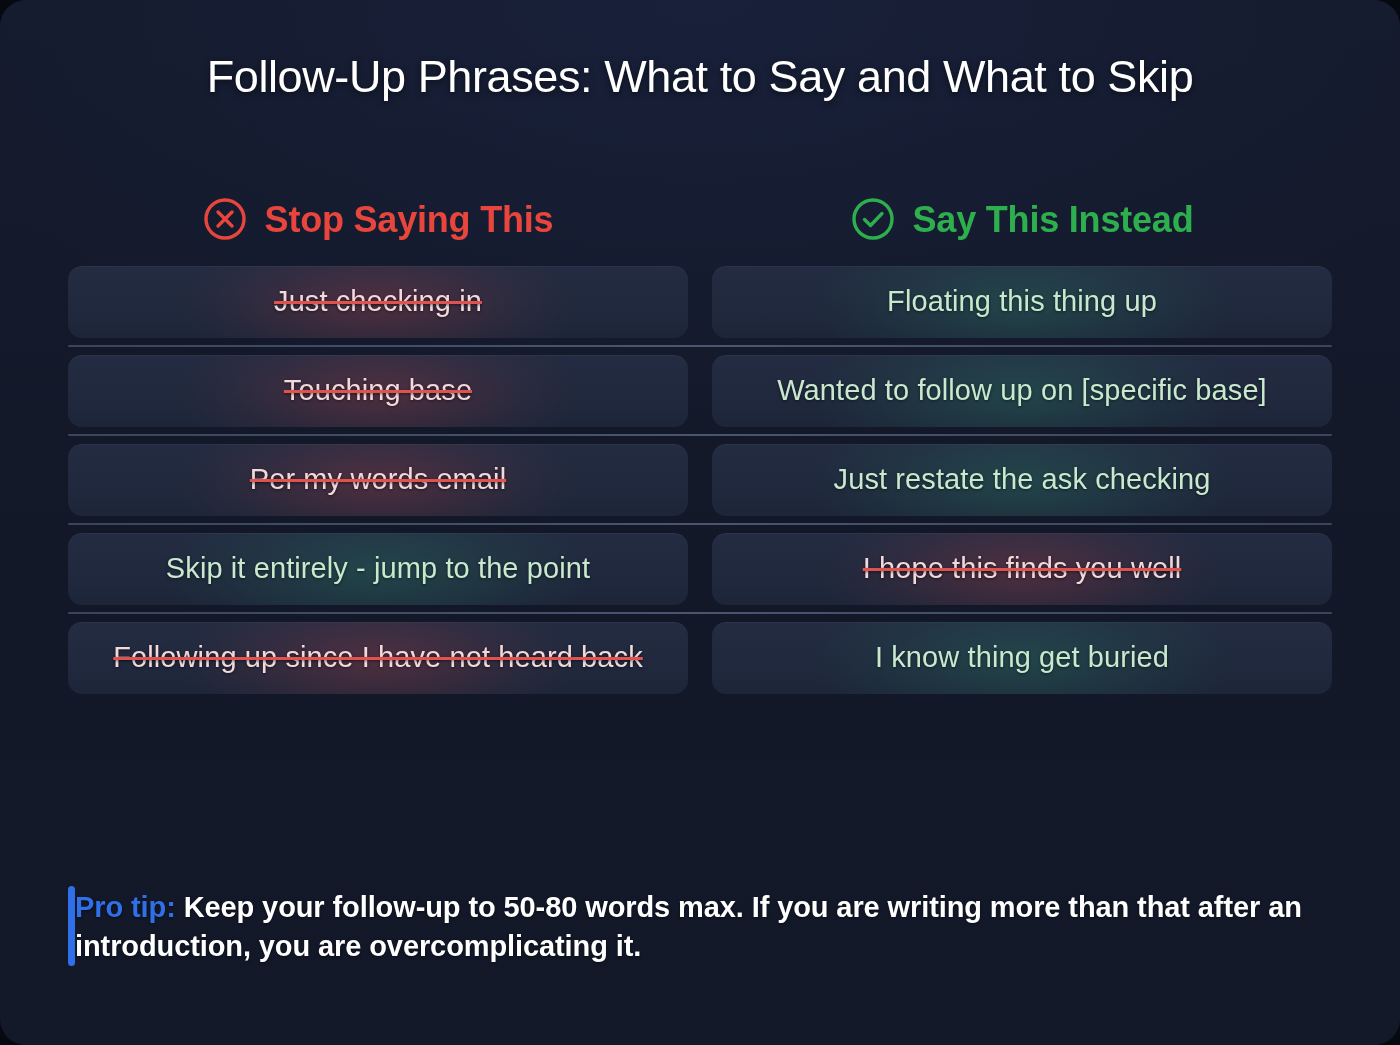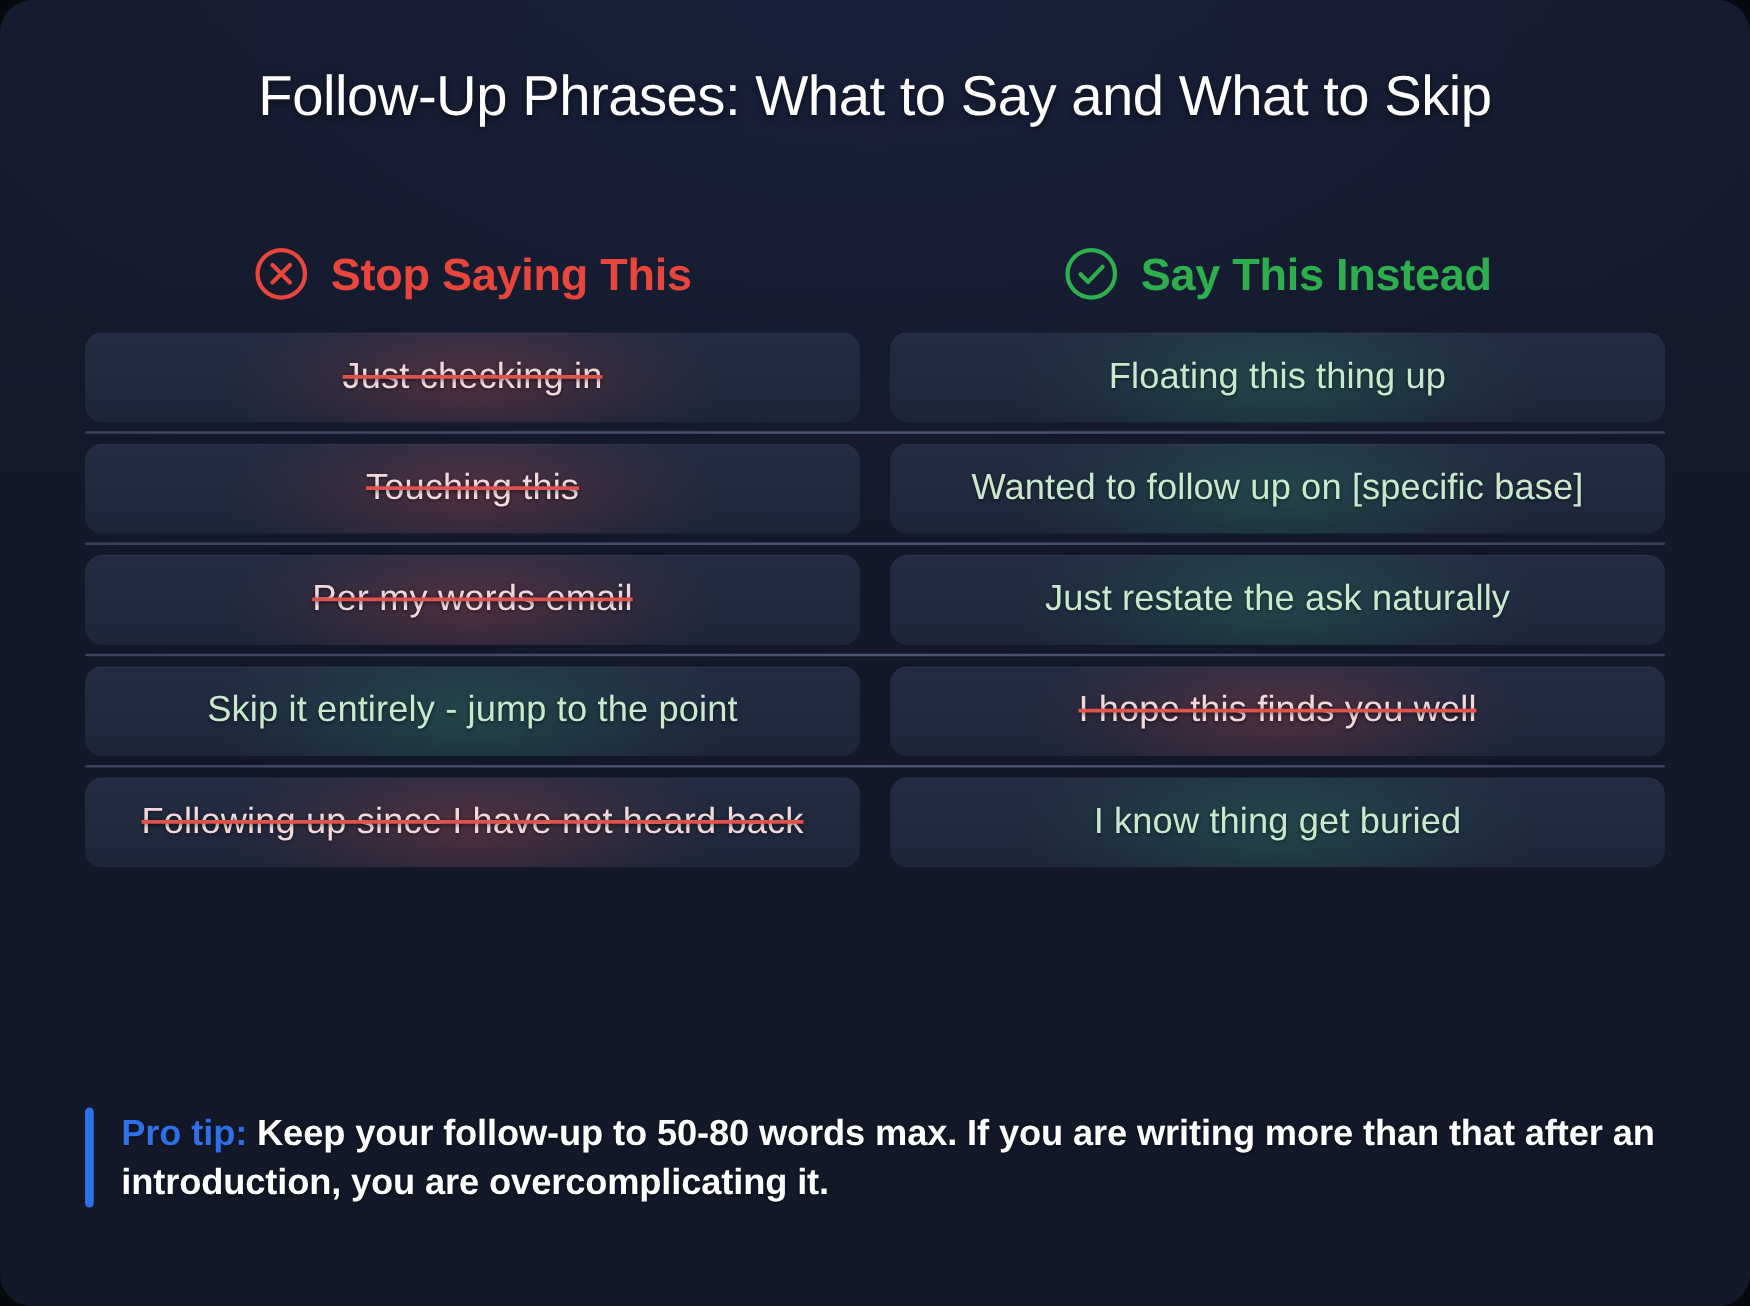--- a/index.html
+++ b/index.html
@@ -153,21 +153,20 @@
     text-shadow: 0 1px 3px rgba(0,0,0,0.5);
   }
 
   
   .protip {
     position: absolute;
     left: 68px;
     right: 68px;
     top: 886px;
     display: flex;
-    gap: 22px;
     align-items: stretch;
   }
   .protip .bar {
     flex: 0 0 7px;
     width: 7px;
     border-radius: 4px;
     background: #2f6fe8;
   }
   .protip .body {
     flex: 1 1 auto;
@@ -218,34 +217,34 @@
         <span class="text">Just checking in</span>
       </div>
       <div class="cell good">
         <span class="text">Floating this thing up</span>
       </div>
       <div class="divider"></div>
     </div>
 
     <div class="row">
       <div class="cell bad">
-        <span class="text">Touching this</span>
+        <span class="text">Touching base</span>
       </div>
       <div class="cell good">
         <span class="text">Wanted to follow up on [specific base]</span>
       </div>
       <div class="divider"></div>
     </div>
 
     <div class="row">
       <div class="cell bad">
         <span class="text">Per my words email</span>
       </div>
       <div class="cell good">
-        <span class="text">Just restate the ask naturally</span>
+        <span class="text">Just restate the ask checking</span>
       </div>
       <div class="divider"></div>
     </div>
 
     <div class="row">
       <div class="cell good">
         <span class="text">Skip it entirely - jump to the point</span>
       </div>
       <div class="cell bad">
         <span class="text">I hope this finds you well</span>

